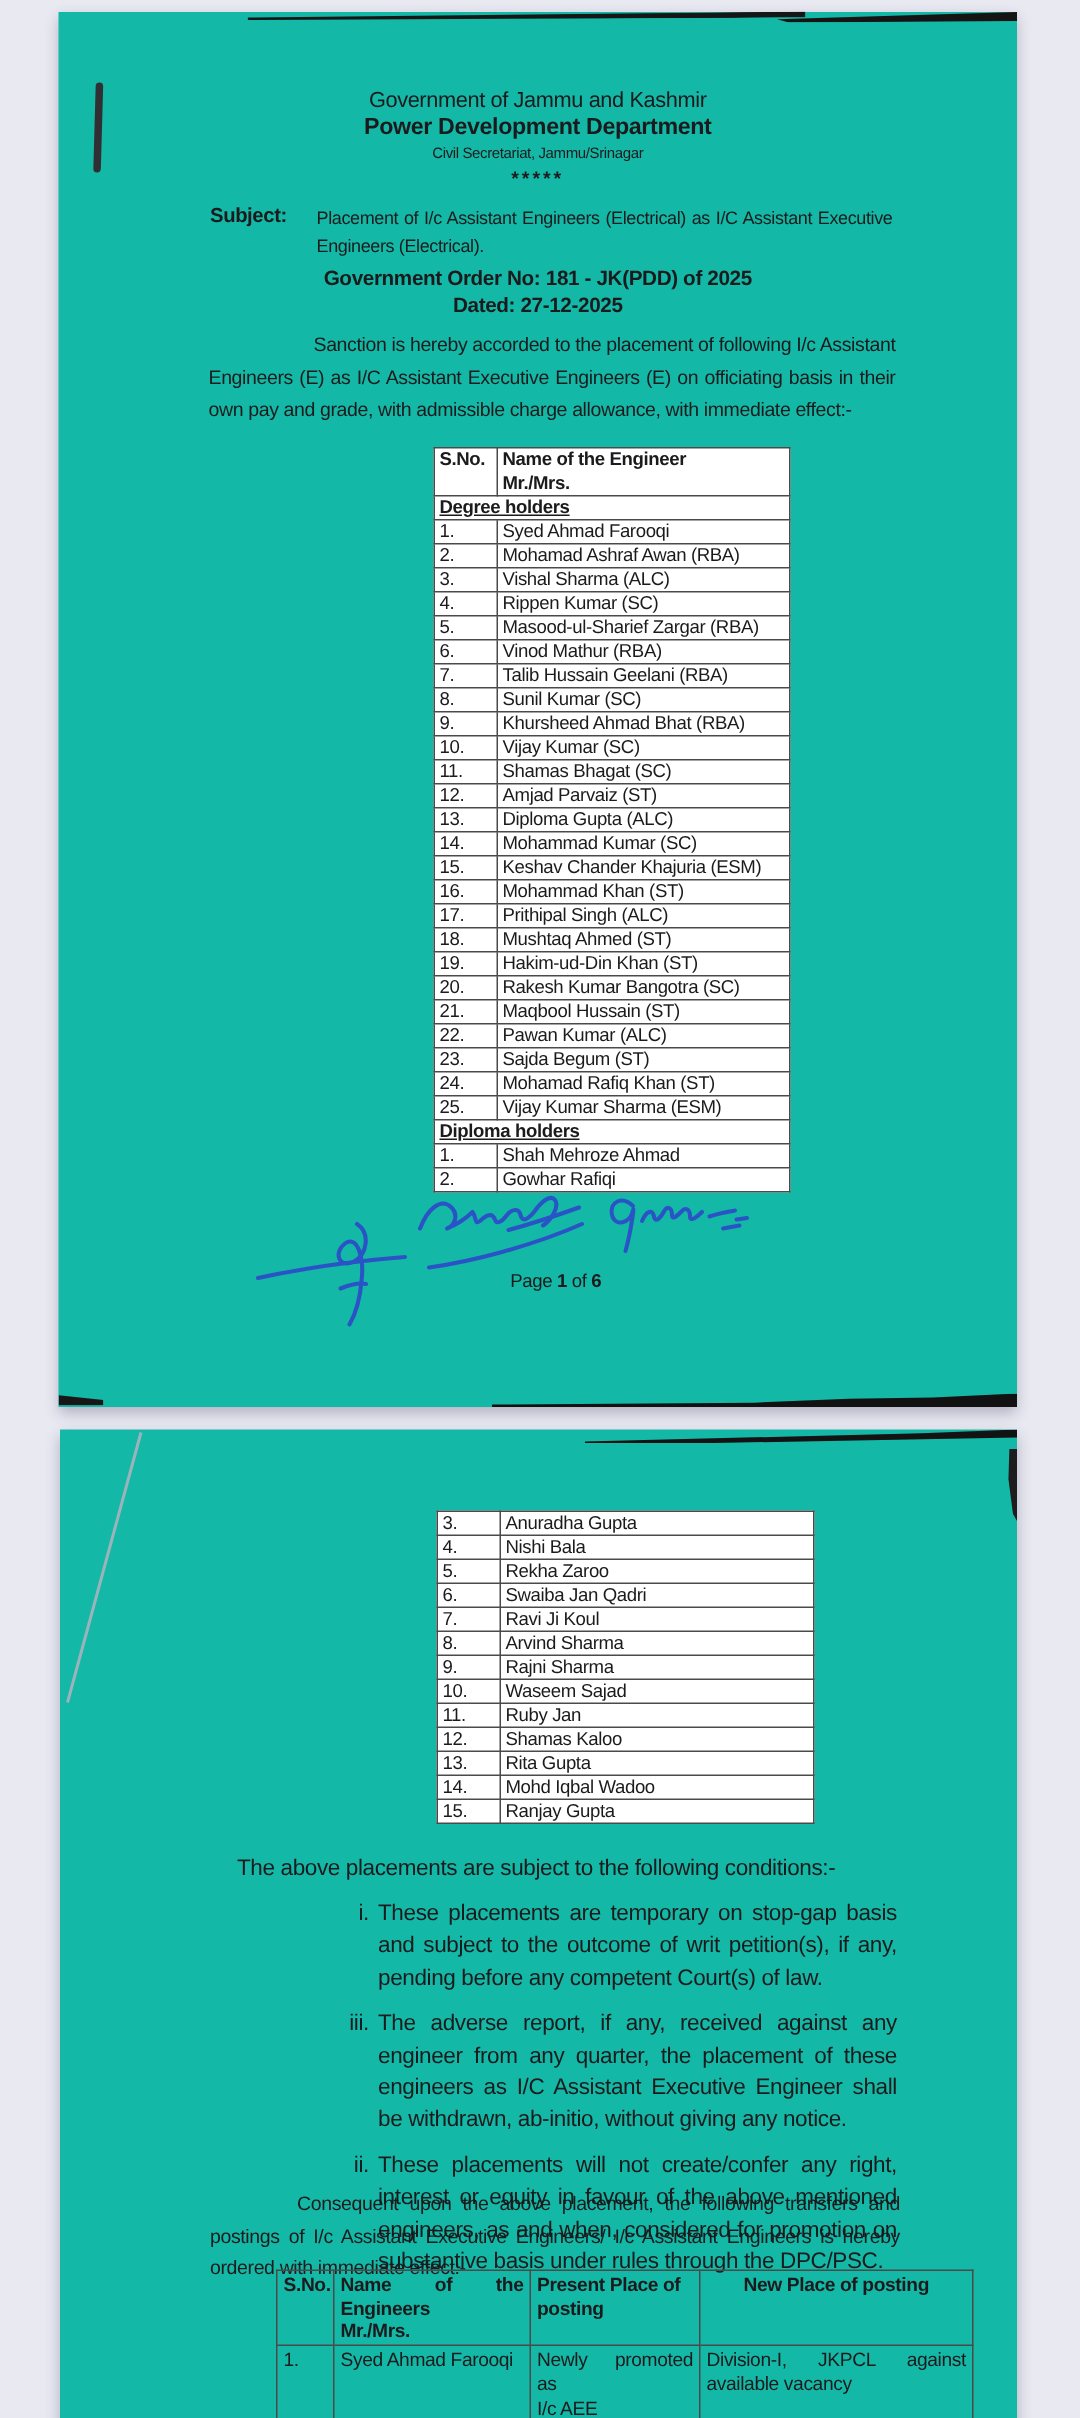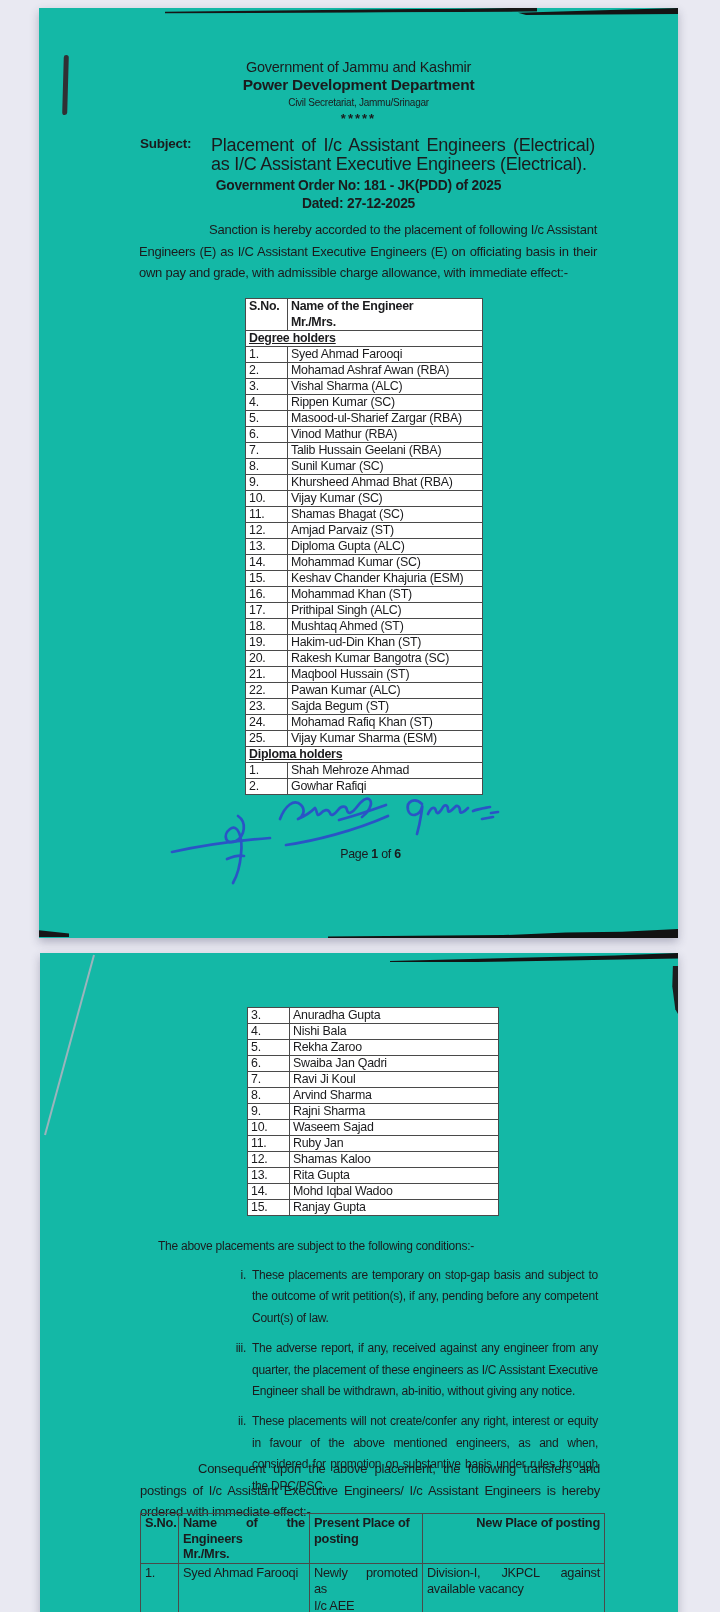--- a/index.html
+++ b/index.html
@@ -35,55 +35,55 @@
   .crease{position:absolute;left:0;top:0;pointer-events:none;}
 
   
   .p1-head{position:absolute;top:50px;left:0;right:0;text-align:center;line-height:18px;}
   .p1-head .l1{font-size:14.5px;}
   .p1-head .l2{font-size:15.5px;font-weight:bold;}
   .p1-head .l3{font-size:10px;}
   .p1-head .stars{font-size:13px;font-weight:bold;letter-spacing:2px;line-height:14px;}
   .subject-row{position:absolute;top:128px;left:101px;width:454px;}
   .subject-label{position:absolute;left:0;top:0;font-weight:bold;font-size:13.5px;}
-  .subject-text{margin-left:71px;width:384px;text-align:justify;font-size:18px;line-height:19px;}
+  .subject-text{margin-left:71px;width:384px;text-align:justify;font-size:12px;line-height:19px;}
   .order-block{position:absolute;top:169px;left:0;right:0;text-align:center;
     font-weight:bold;font-size:13.8px;line-height:17.5px;}
   .sanction{position:absolute;top:211px;left:100px;width:458px;text-align:justify;
     text-indent:70px;font-size:13px;line-height:21.6px;}
 
-  table{border-collapse:collapse;table-layout:fixed;}
+  table{border-collapse:collapse;table-layout:fixed;margin-left:44px;}
   .roster{position:absolute;background:#fff;}
   #roster1{left:206px;top:290px;width:238px;}
   #roster2{left:207px;top:54px;width:252px;}
   .roster th,.roster td{border:1px solid #4a4a4a;padding:0 3px;font-size:12.4px;
     line-height:15px;height:15px;overflow:hidden;white-space:nowrap;text-align:left;vertical-align:top;}
   .roster th{font-weight:bold;line-height:15.5px;}
   .roster .sno{width:40px;}
   .roster .sec{font-weight:bold;}
   .roster .sec span{text-decoration:underline;}
 
   .sig-layer{position:absolute;left:0;top:778px;pointer-events:none;}
   .p1-footer{position:absolute;top:839px;left:0;right:0;text-align:center;
     padding-left:24px;font-size:12.4px;}
   .p1-footer b{font-weight:bold;}
 
   
-  .conds{position:absolute;left:100px;top:283px;width:458px;font-size:12px;}
+  .conds{position:absolute;left:100px;top:283px;width:458px;font-size:15px;}
   .cond-intro{margin-left:18px;line-height:20px;}
   .cond-item{position:relative;margin-top:9px;padding-left:112px;text-align:justify;line-height:21.4px;}
   .cond-num{position:absolute;left:62px;width:44px;text-align:right;}
   .consequent{position:absolute;left:100px;top:505px;width:460px;text-align:justify;
     text-indent:58px;font-size:13px;line-height:21.6px;}
   .transfer{position:absolute;left:100px;top:560px;width:464px;}
   .transfer th,.transfer td{border:1px solid #4a4a4a;padding:1px 4px;font-size:12.8px;
     vertical-align:top;text-align:left;line-height:15.5px;}
   .transfer th{font-weight:bold;height:46px;}
   .transfer td{line-height:16.5px;}
-  .transfer .ctr{text-align:right;}
+  .transfer .ctr{text-align:center;}
   .transfer .sno{text-align:left;}
   .spread{text-align:justify;text-align-last:justify;}
 </style>
 </head>
 <body>
 
 <div class="page doc" id="page1">
   <div class="a-top"></div>
   <div class="a-top-r"></div>
   <div class="a-bot-l"></div>

